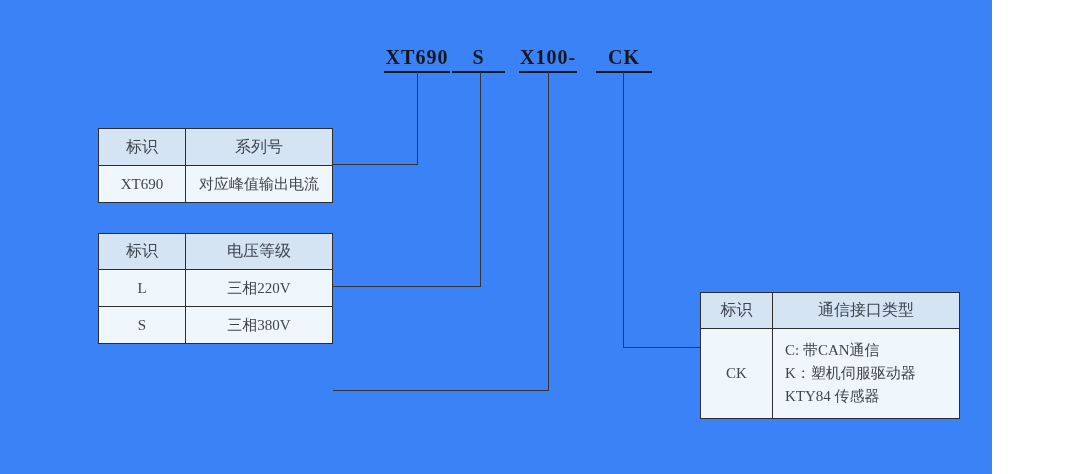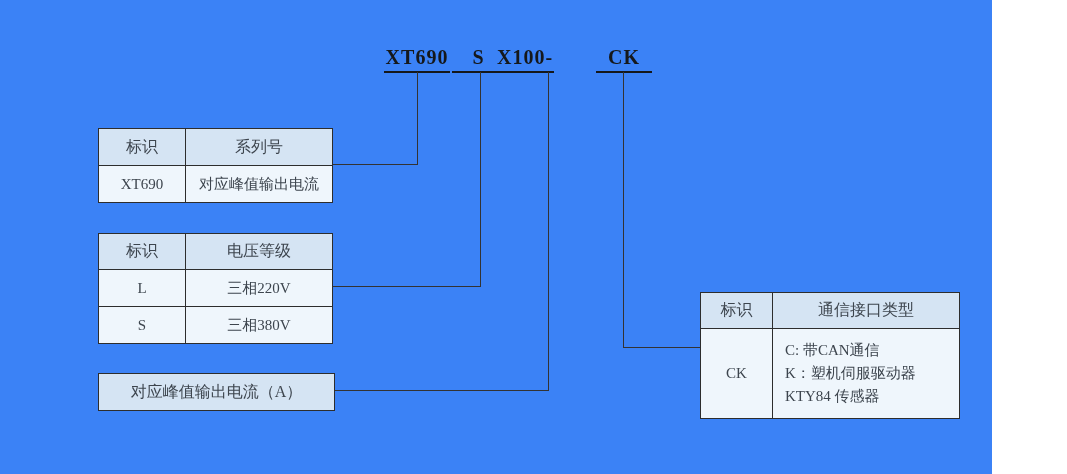--- a/index.html
+++ b/index.html
@@ -69,21 +69,21 @@
     font-family: "Liberation Serif", serif;
   }
 </style>
 </head>
 <body>
 
 <div class="canvas">
 
   <span class="seg" style="left:384px;width:66px">XT690</span>
   <span class="seg" style="left:452px;width:53px">S</span>
-  <span class="seg" style="left:496px;width:58px">X100-</span>
+  <span class="seg" style="left:519px;width:58px">X100-</span>
   <span class="seg" style="left:596px;width:56px">CK</span>
 
   <div class="line vline" style="left:417px;top:72px;height:93px"></div>
   <div class="line hline" style="left:332px;top:164px;width:86px"></div>
 
   <div class="line vline" style="left:480px;top:72px;height:215px"></div>
   <div class="line hline" style="left:333px;top:286px;width:148px"></div>
 
   <div class="line vline" style="left:548px;top:72px;height:319px"></div>
   <div class="line hline" style="left:333px;top:390px;width:216px"></div>
@@ -114,21 +114,20 @@
       <td>L</td>
       <td>三相220V</td>
     </tr>
     <tr style="height:37px">
       <td>S</td>
       <td>三相380V</td>
     </tr>
   </tbody>
     </table>
 
-  <div class="label-box" style="left:98px;top:373px;width:235px;height:36px">对应峰值输出电流（A）</div>
 
   <table class="tbl" style="left:700px;top:292px;width:260px">
     <tbody>
         <tr style="height:36px">
       <th style="width:71px">标识</th>
       <th>通信接口类型</th>
     </tr>
     <tr style="height:90px">
       <td>CK</td>
       <td class="desc-cell">

